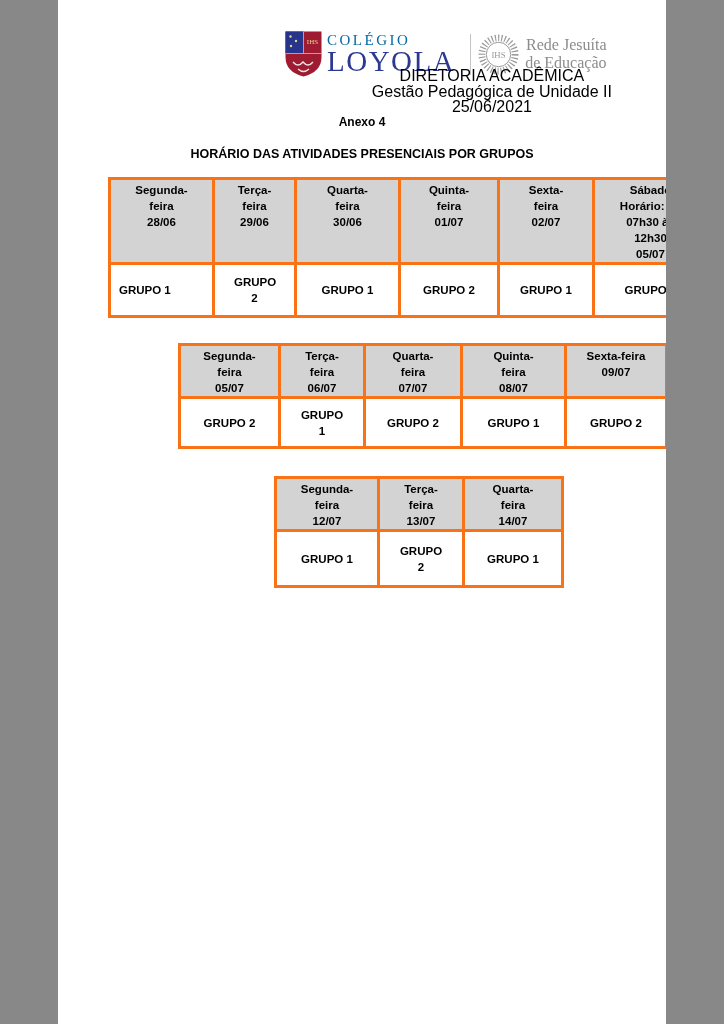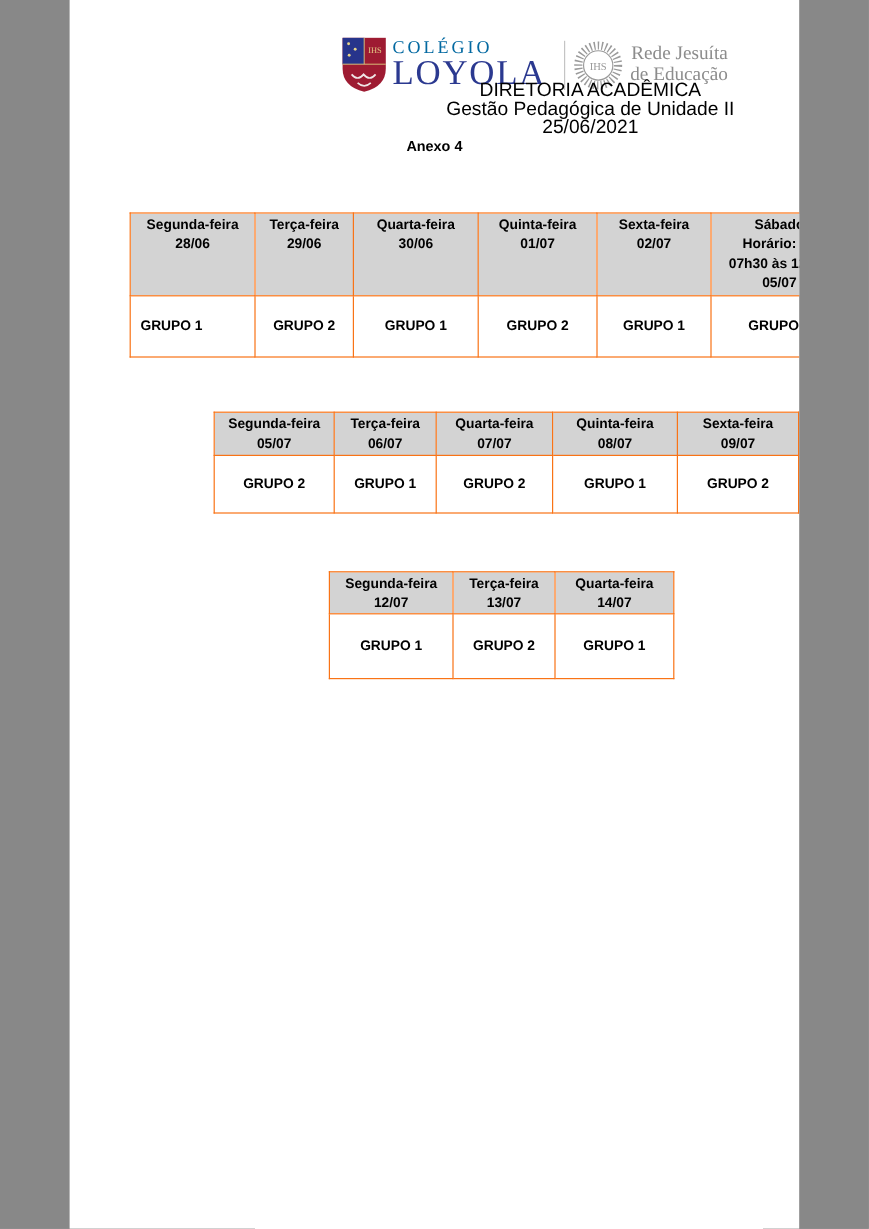--- a/index.html
+++ b/index.html
@@ -58,23 +58,23 @@
 
   
   table.sched{
     position:absolute;
     border-collapse:collapse;
     table-layout:fixed;
     font-weight:bold;
     font-size:11.5px;line-height:16px;
   }
   table.sched td{
-    border:1px solid #f97316;
+    border:3px solid #f97316;
     text-align:center;
-    padding:0 3px;
+    padding:0 19px;
     overflow:hidden;
   }
   table.sched tr.hrow td{
     background:#d3d3d3;
     vertical-align:top;
     padding-top:2px;
     white-space:pre-line;
   }
   table.sched tr.brow td{vertical-align:middle;}
 
@@ -126,20 +126,21 @@
 
     <div class="network-text">Rede Jesuíta
 de Educação</div>
   </div>
 
   <div class="acad-header">DIRETORIA ACADÊMICA
 Gestão Pedagógica de Unidade II
 25/06/2021</div>
 
   <div class="annex">Anexo 4</div>
+  <div class="doc-title">HORÁRIO DAS ATIVIDADES PRESENCIAIS POR GRUPOS</div>
 
   <table class="sched t1">
     <colgroup>
       <col style="width:104px">
         <col style="width:82px">
         <col style="width:104px">
       <col style="width:99px">
         <col style="width:95px">
         <col style="width:114px">
     </colgroup>

